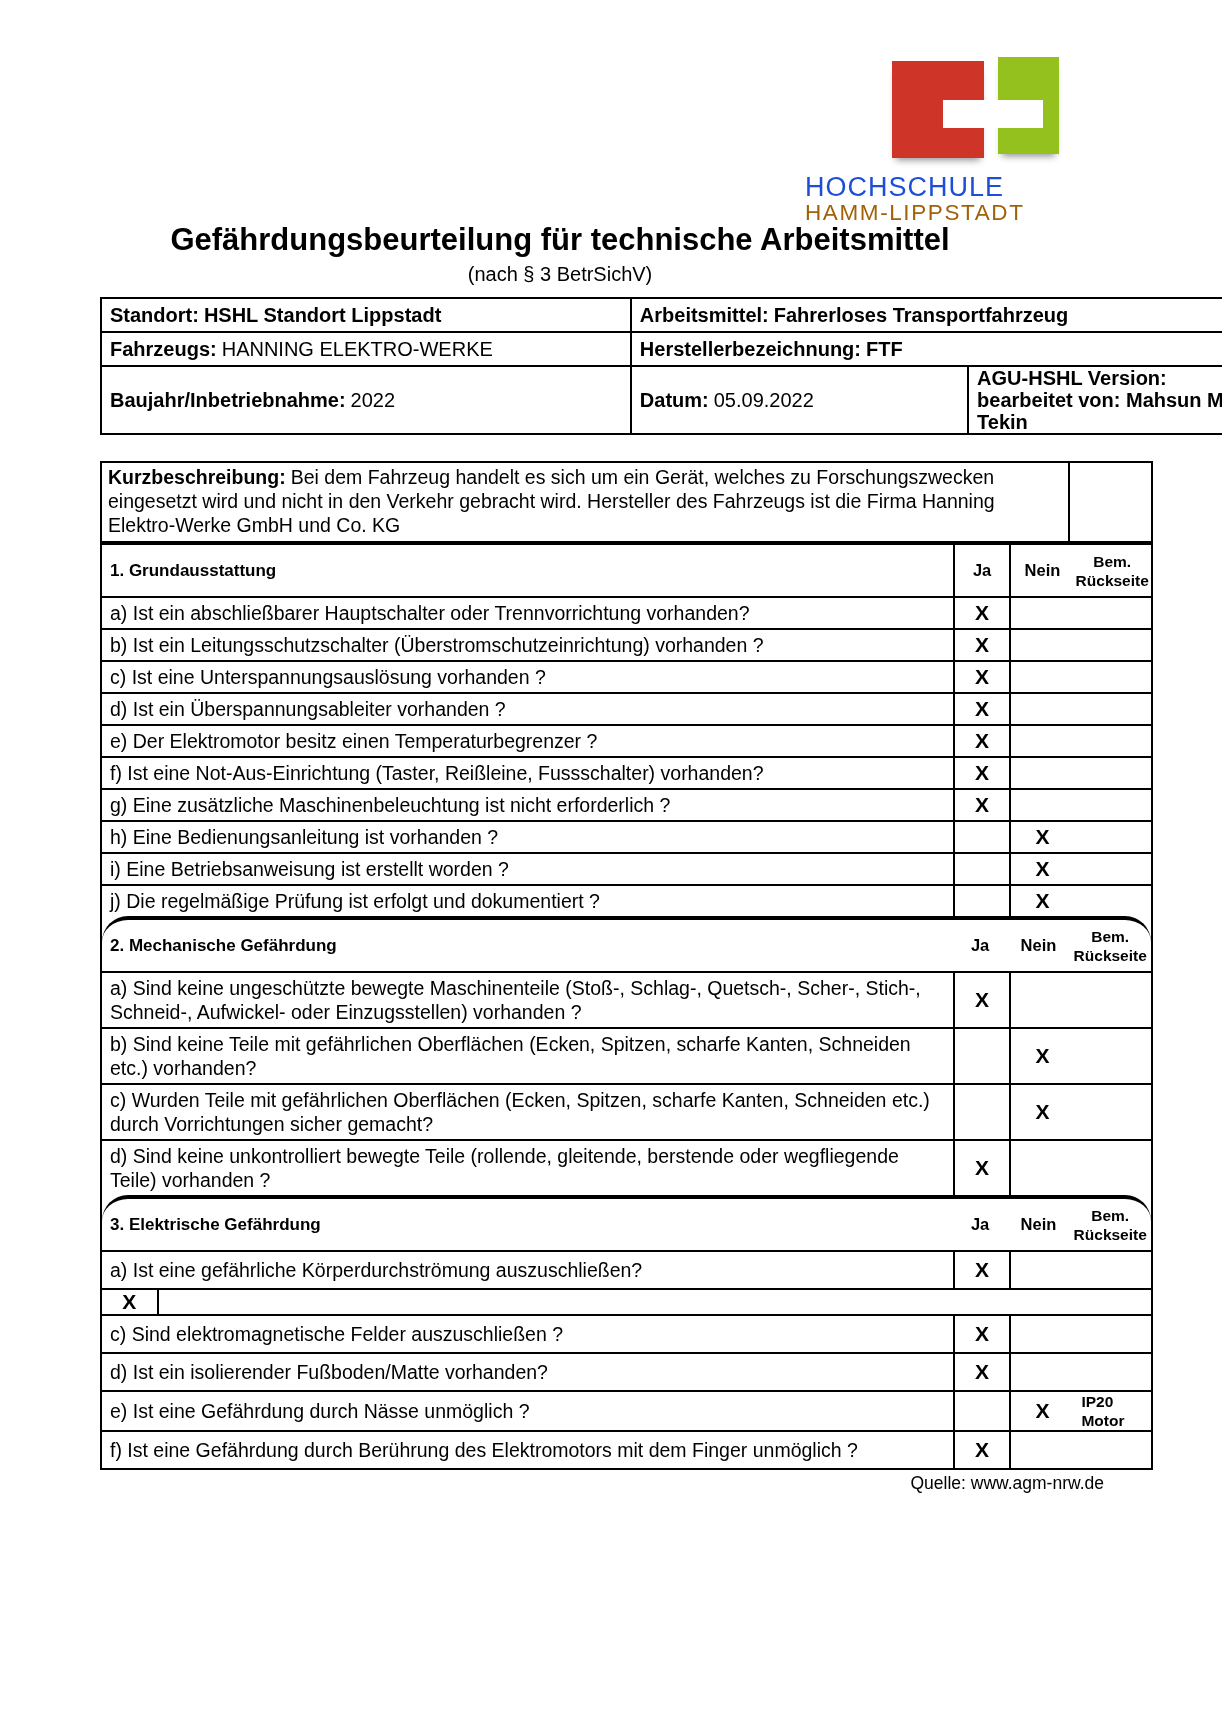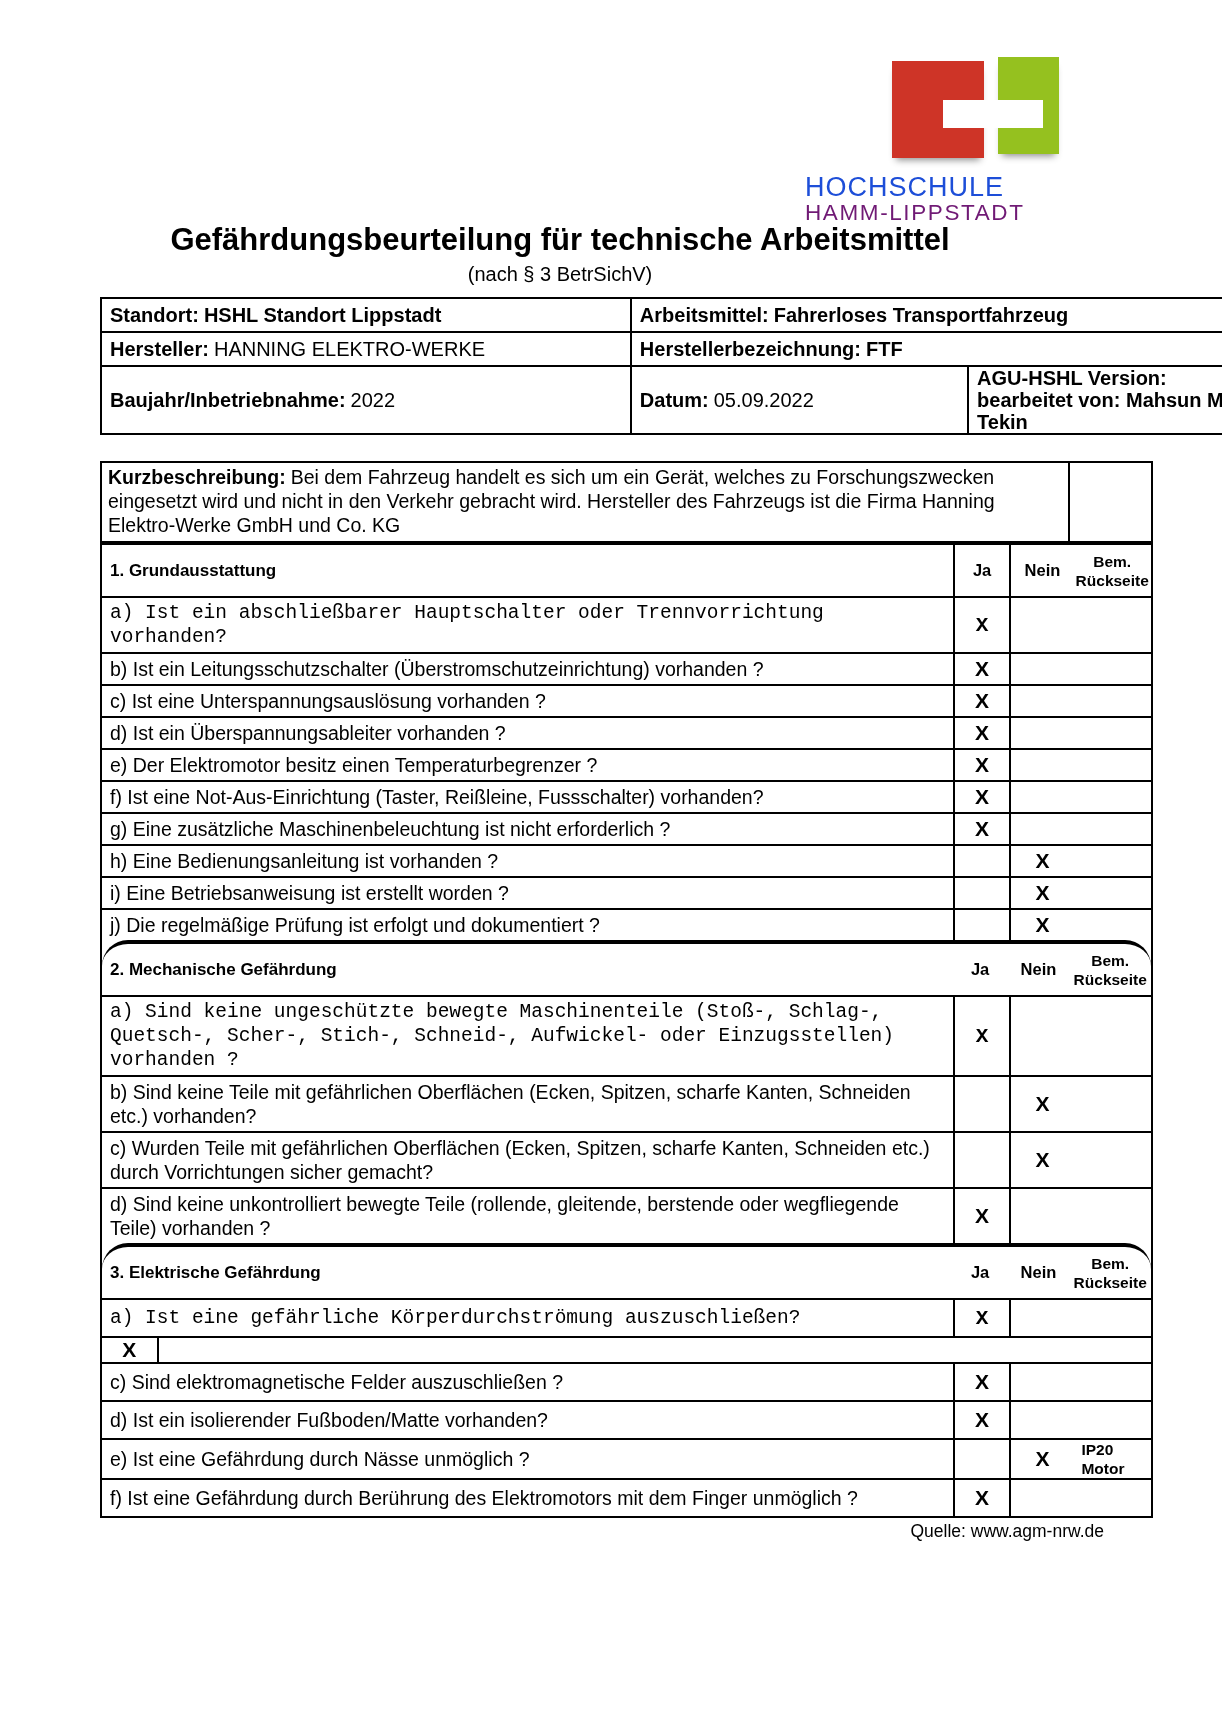--- a/index.html
+++ b/index.html
@@ -9,21 +9,21 @@
     overflow:hidden;
   }
   
   .logo{position:absolute;left:805px;top:48px;width:268px;}
   .squares{position:relative;height:112px;}
   .sq{position:absolute;}
   .sq.red{left:87px;top:13px;width:92px;height:97px;box-shadow:0 6px 7px -4px rgba(0,0,0,.45);}
   .sq.green{left:193px;top:9px;width:61px;height:97px;box-shadow:0 6px 7px -4px rgba(0,0,0,.45);}
   .crossbar{position:absolute;left:138px;top:52px;width:100px;height:28px;background:#fff;}
   .logo-t1{margin-top:13px;font-size:27px;line-height:28px;color:#1d4ed8;letter-spacing:1px;}
-  .logo-t2{font-size:22.5px;line-height:23px;color:#701a75;letter-spacing:1.6px;}
+  .logo-t2{font-size:22.5px;line-height:23px;color:#a16207;letter-spacing:1.6px;}
   
   .title-wrap{margin-left:100px;width:920px;padding-top:220px;text-align:center;}
   .doc-title{font-size:31px;line-height:40px;font-weight:bold;margin:0;}
   .doc-subtitle{font-size:20px;line-height:26px;margin-top:1px;}
   
   table.info{width:1198px;margin:10px 0 0 100px;border-collapse:collapse;table-layout:fixed;}
   table.info td{border:2px solid #000;padding:0 8px;vertical-align:middle;font-size:20px;}
   table.info tr.r1 td{height:32px;}
   table.info tr.r2 td{height:32px;}
   table.info tr.r3 td{height:66px;}
@@ -32,21 +32,21 @@
   .val.bold{font-weight:bold;}
   td.version-cell{font-size:16.5px;font-weight:bold;line-height:22px;padding:4px 8px;}
   
   .kurz{display:flex;width:1049px;margin:26px 0 0 100px;border:2px solid #000;}
   .kurz-text{width:90.8%;border-right:2px solid #000;padding:2px 8px 4px 6px;font-size:19.5px;line-height:24px;}
   .kurz-empty{flex:1;}
   
   .mtable{width:1049px;margin:0 0 0 100px;border:2px solid #000;}
   .mrow{display:flex;align-items:stretch;}
   .mrow + .mrow{border-top:2px solid #000;}
-  .mrow.sec-head + .mrow{border-top-width:2px;font-family:Liberation Mono, monospace;}
+  .mrow.sec-head + .mrow{border-top-width:2px;}
   .mrow.sec-head:not(:first-child){border-top-width:4px;border-radius:26px;}
   .cell-q{width:79.57%;border-right:2px solid #000;padding:3px 8px;font-size:19.5px;line-height:24px;display:flex;align-items:center;}
   .cell-ja{width:5.22%;border-right:2px solid #000;display:flex;align-items:center;justify-content:center;}
   .cell-nb{flex:1;display:flex;align-items:stretch;}
   .nz{width:62px;display:flex;align-items:center;justify-content:center;}
   .bz{flex:1;display:flex;align-items:center;padding-left:5px;}
   .sec-head{min-height:51px;}
   .sec-head .cell-q{font-size:17px;font-weight:bold;}
   .sec-head.nodiv .cell-q,.sec-head.nodiv .cell-ja{border-right:none;}
   .col-label{font-size:16.5px;font-weight:bold;}
@@ -87,21 +87,21 @@
       <tr class="r1">
     <td>
       <span class="lbl">Standort:</span><span class="val bold">HSHL Standort Lippstadt</span>
     </td>
     <td colspan="2">
       <span class="lbl">Arbeitsmittel:</span><span class="val bold">Fahrerloses Transportfahrzeug</span>
     </td>
   </tr>
   <tr class="r2">
     <td>
-      <span class="lbl">Hersteller:</span><span class="val">HANNING ELEKTRO-WERKE</span>
+      <span class="lbl">Fahrzeugs:</span><span class="val">HANNING ELEKTRO-WERKE</span>
     </td>
     <td colspan="2">
       <span class="lbl">Herstellerbezeichnung:</span><span class="val bold">FTF</span>
     </td>
   </tr>
   <tr class="r3">
     <td>
       <span class="lbl">Baujahr/Inbetriebnahme:</span><span class="val">2022</span>
     </td>
     <td>

